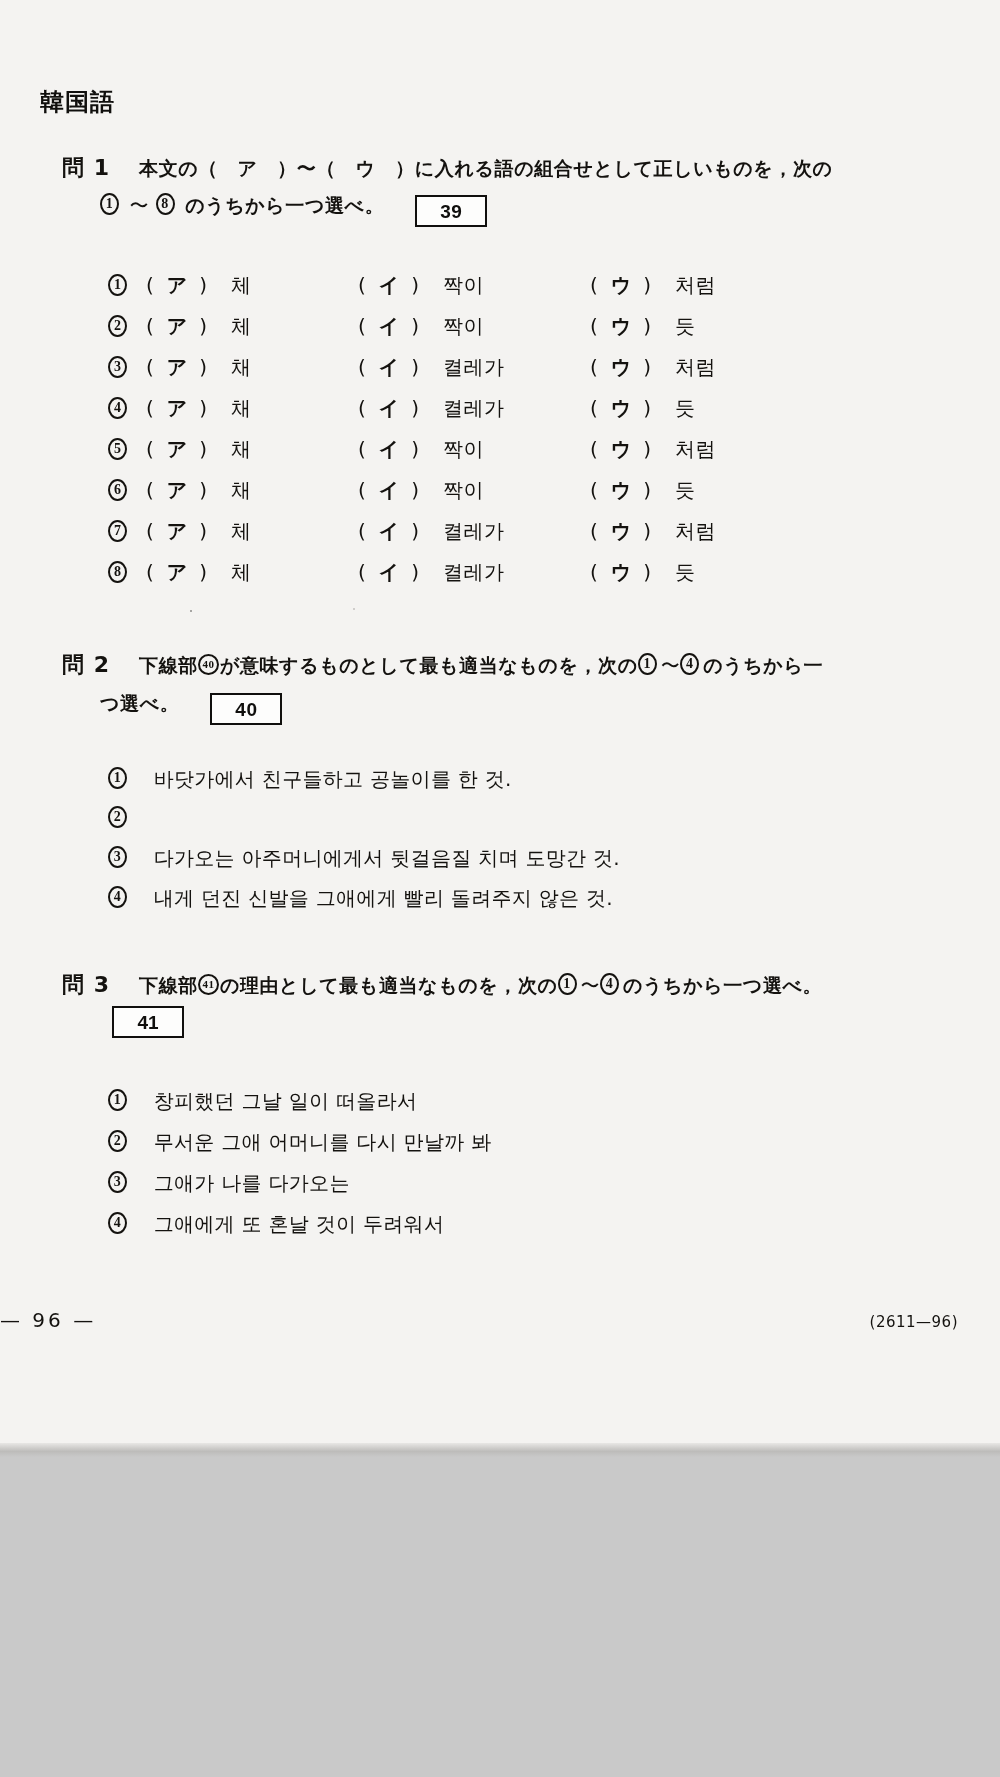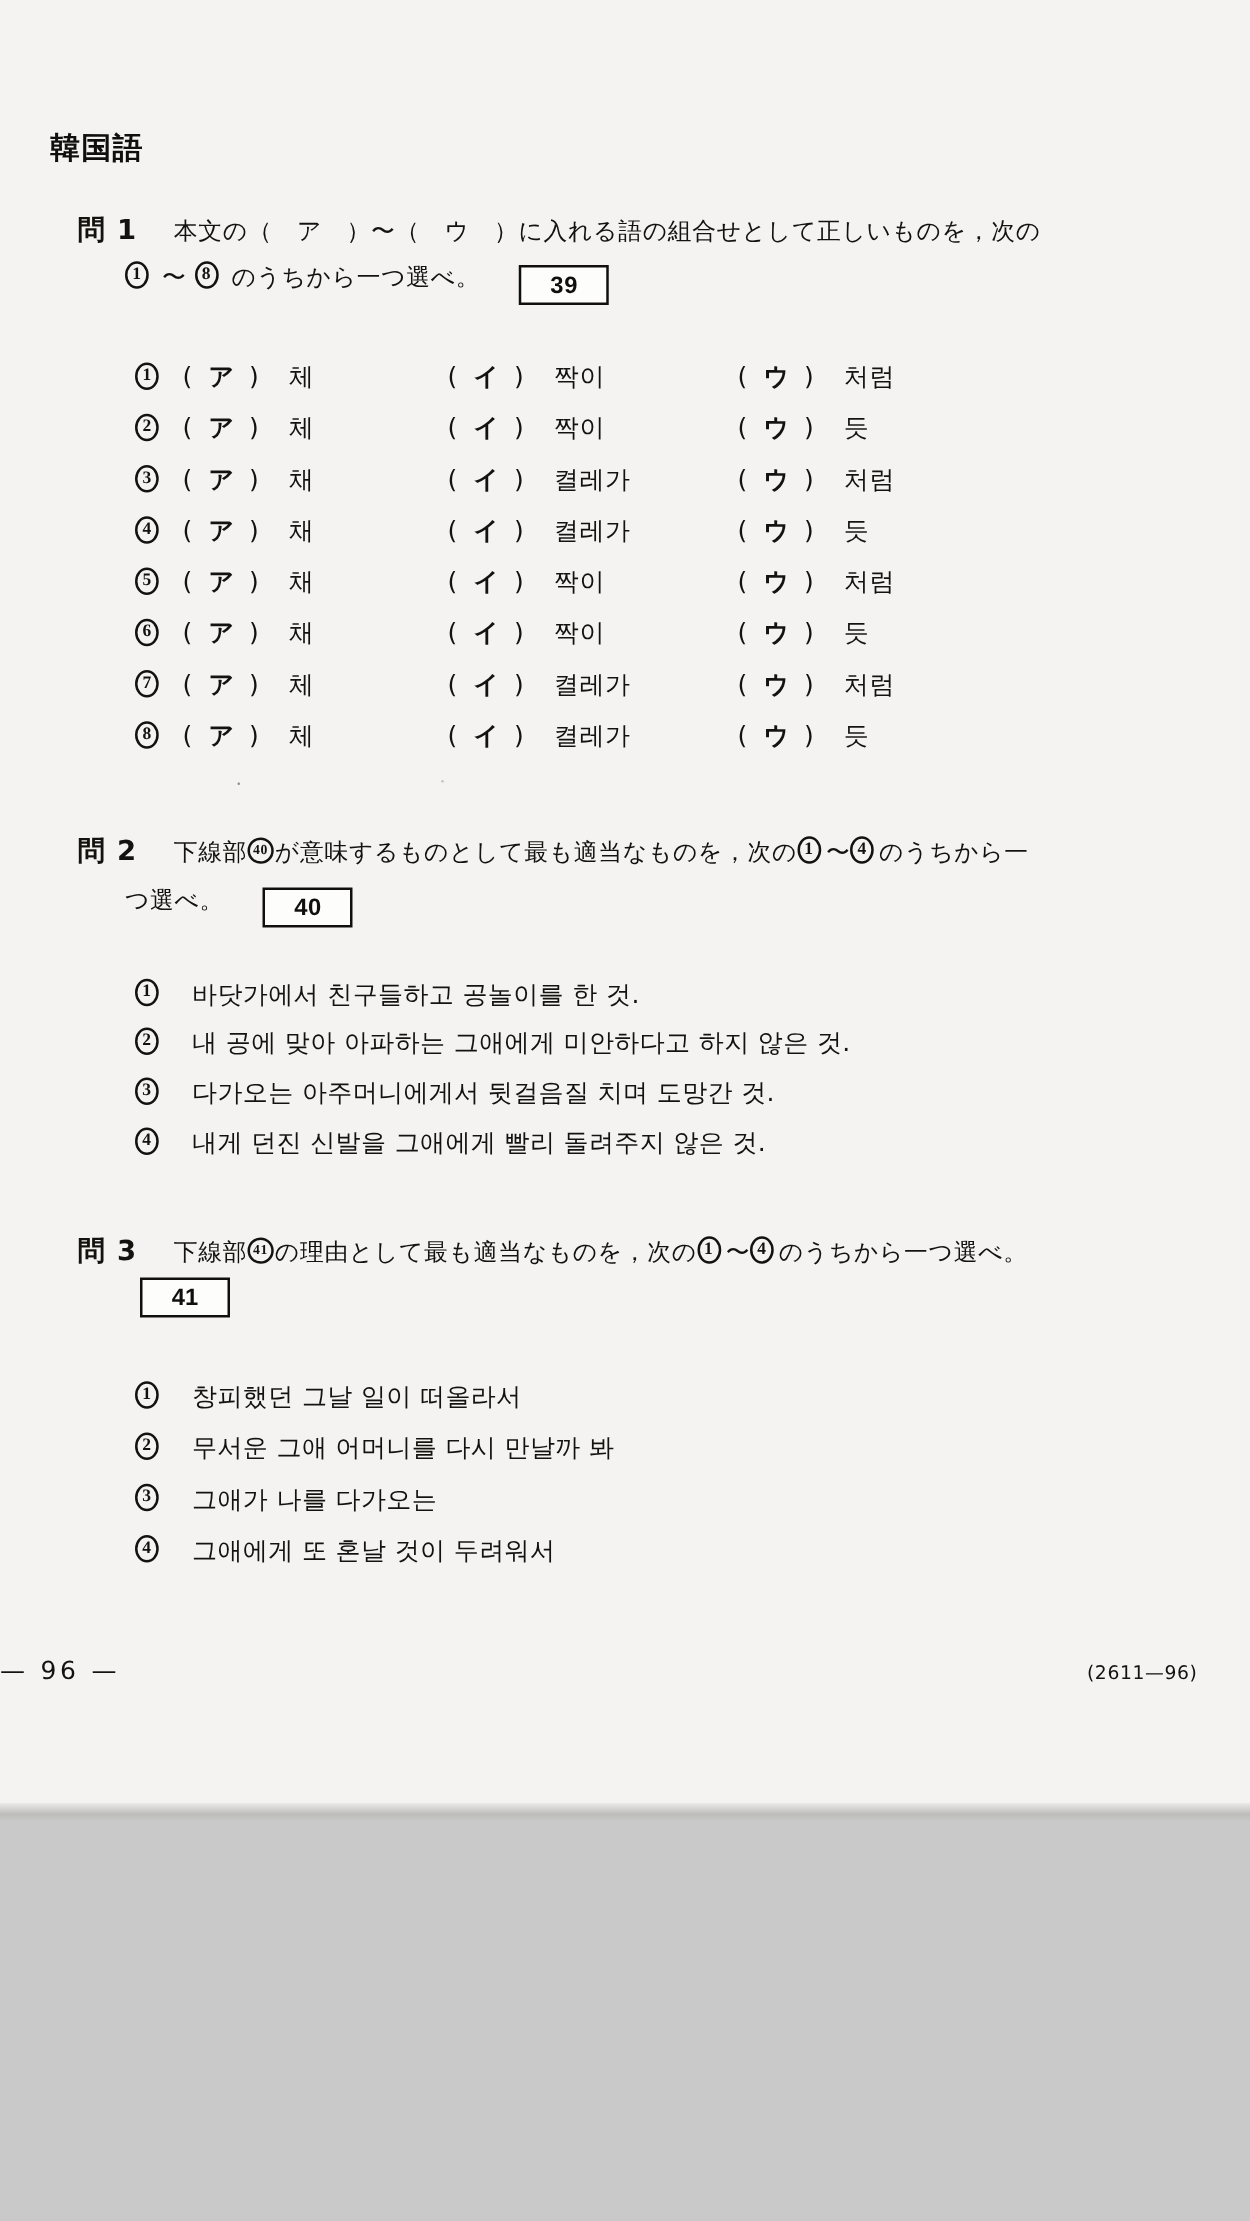--- a/index.html
+++ b/index.html
@@ -32,21 +32,21 @@
   .page-below {
     position: absolute;
     left: 0;
     top: 1457px;
     width: 1000px;
     height: 320px;
     background: #c9c9c9;
   }
   .content {
     position: absolute;
-    left: 0; top: 16px;
+    left: 0; top: 0;
     width: 1000px;
     height: 1676px;
   }
 
   
   .section-title {
     position: absolute;
     left: 40px;
     top: 86px;
     font-size: 24px;
@@ -64,20 +64,21 @@
   }
   .qline {
     position: absolute;
     font-size: 19px;
     color: #14120f;
     white-space: nowrap;
     letter-spacing: 0.5px;
   }
   .qtext {
     letter-spacing: 0.6px;
+    font-weight: bold;
   }
 
   
   .circnum {
     display: inline-block;
     position: relative;
     width: 23px;
     height: 25px;
     vertical-align: -5px;
     text-align: center;
@@ -398,21 +399,20 @@
     <div class="kopt" style="left:108px; top:766px;">
       <span class="idx circnum">
         <span class="ring"></span><span class="dg">1</span>
       </span>
       <span>바닷가에서 친구들하고 공놀이를 한 것.</span>
     </div>
     <div class="kopt" style="left:108px; top:805px;">
       <span class="idx circnum">
         <span class="ring"></span><span class="dg">2</span>
       </span>
-      <span>내 공에 맞아 아파하는 그애에게 미안하다고 하지 않은 것.</span>
     </div>
     <div class="kopt" style="left:108px; top:845px;">
       <span class="idx circnum">
         <span class="ring"></span><span class="dg">3</span>
       </span>
       <span>다가오는 아주머니에게서 뒷걸음질 치며 도망간 것.</span>
     </div>
     <div class="kopt" style="left:108px; top:885px;">
       <span class="idx circnum">
         <span class="ring"></span><span class="dg">4</span>

